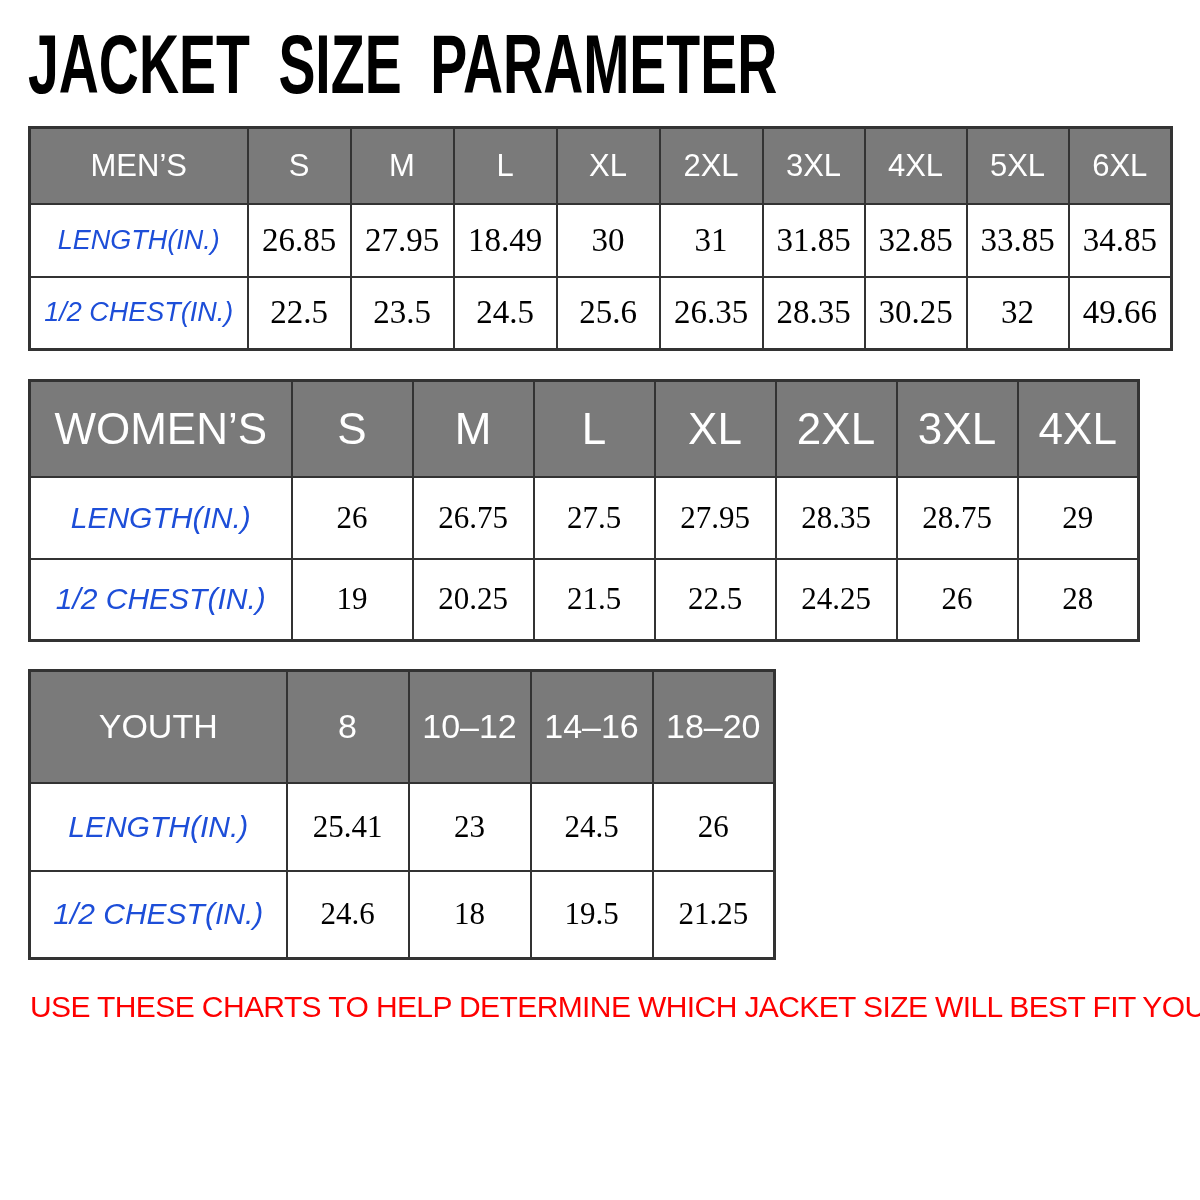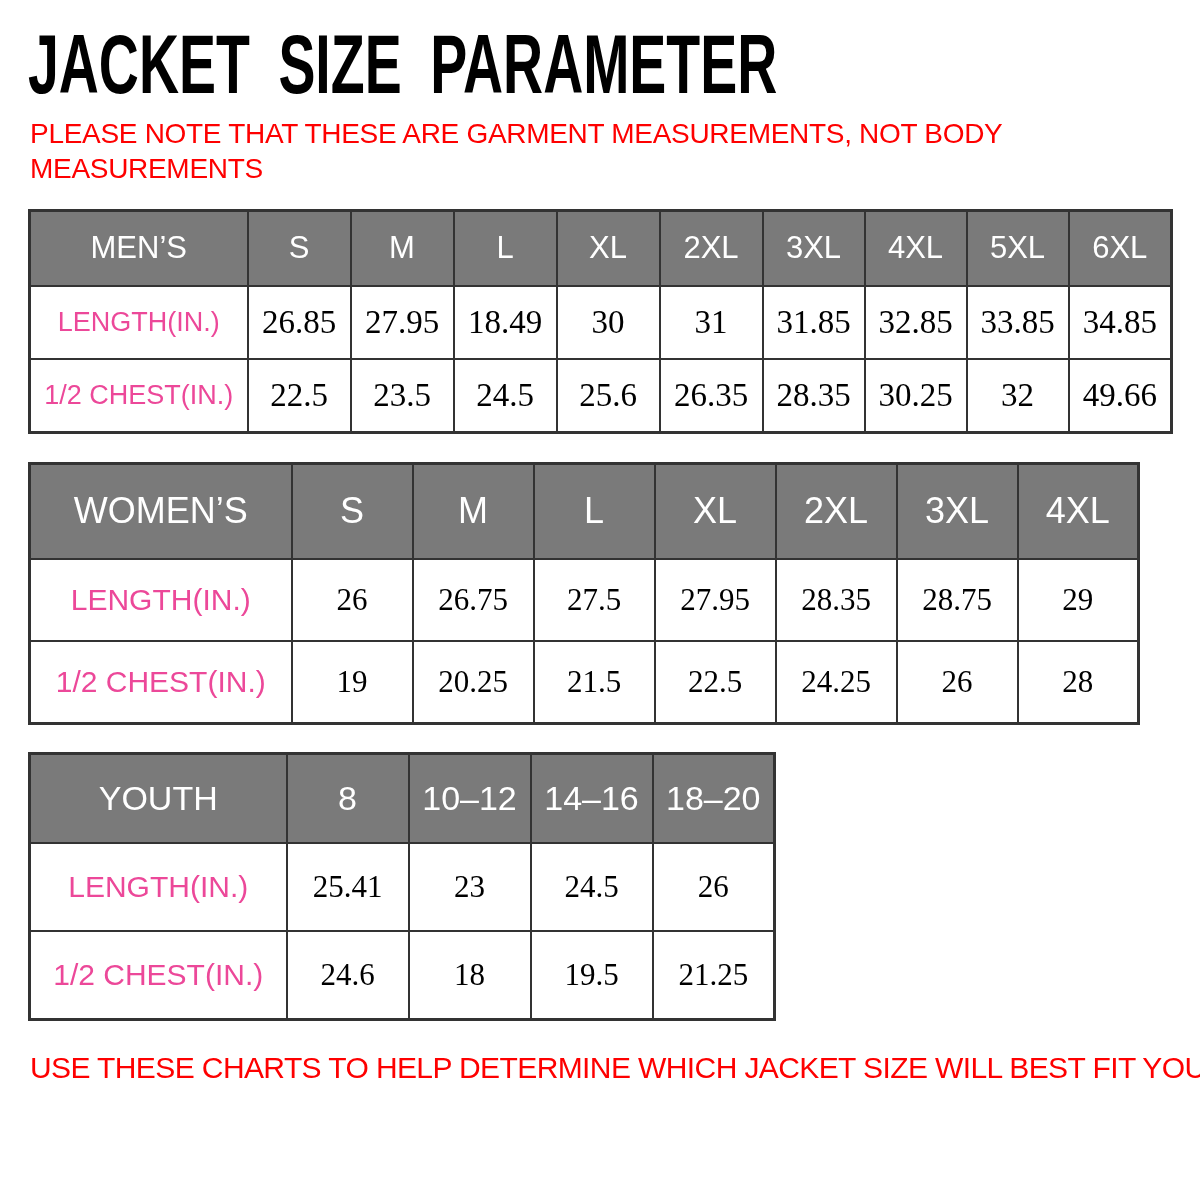--- a/index.html
+++ b/index.html
@@ -50,47 +50,48 @@
     padding: 0;
     vertical-align: middle;
     overflow: hidden;
   }
   table.size-table th {
     background: #7a7a7a;
     color: #ffffff;
     font-weight: normal;
   }
   td.row-label {
-    color: #ec4899;
+    color: #1d4ed8;
     letter-spacing: 0px;
+    font-style: italic;
   }
   td.num {
     font-family: "Liberation Serif", serif;
     color: #000;
   }
 
   
   table.mens { width: 1142px; margin-top: 22px; }
   table.mens thead tr { height: 76px; }
   table.mens tbody tr { height: 73px; }
   table.mens th { font-size: 31px; }
   table.mens td.row-label { font-size: 27px; }
   table.mens td.num { font-size: 33px; }
 
   
   table.womens { width: 1109px; margin-top: 28px; }
   table.womens thead tr { height: 96px; }
   table.womens tbody tr { height: 82px; }
-  table.womens th { font-size: 36px; }
+  table.womens th { font-size: 44px; }
   table.womens td.row-label { font-size: 30px; }
   table.womens td.num { font-size: 31px; }
 
   
   table.youth { width: 745px; margin-top: 27px; }
-  table.youth thead tr { height: 90px; }
+  table.youth thead tr { height: 112px; }
   table.youth tbody tr { height: 88px; }
   table.youth th { font-size: 34px; }
   table.youth td.row-label { font-size: 30px; }
   table.youth td.num { font-size: 31px; }
 
   
   .footer-para {
     margin: 36px 0 0 2px;
     color: #fe0000;
     font-size: 30px;
@@ -106,24 +107,20 @@
     white-space: nowrap;
   }
 </style>
 </head>
 <body>
 
 <div class="page">
 
   <h1 class="title">JACKET SIZE PARAMETER</h1>
 
-  <div class="note">
-    <div class="line">PLEASE NOTE THAT THESE ARE GARMENT MEASUREMENTS, NOT BODY</div>
-    <div class="line">MEASUREMENTS</div>
-  </div>
 
   <table class="size-table mens">
     <colgroup>
       <col style="width:218px">
         <col style="width:103px">
         <col style="width:103px">
         <col style="width:103px">
       <col style="width:103px">
         <col style="width:103px">
         <col style="width:102px">

